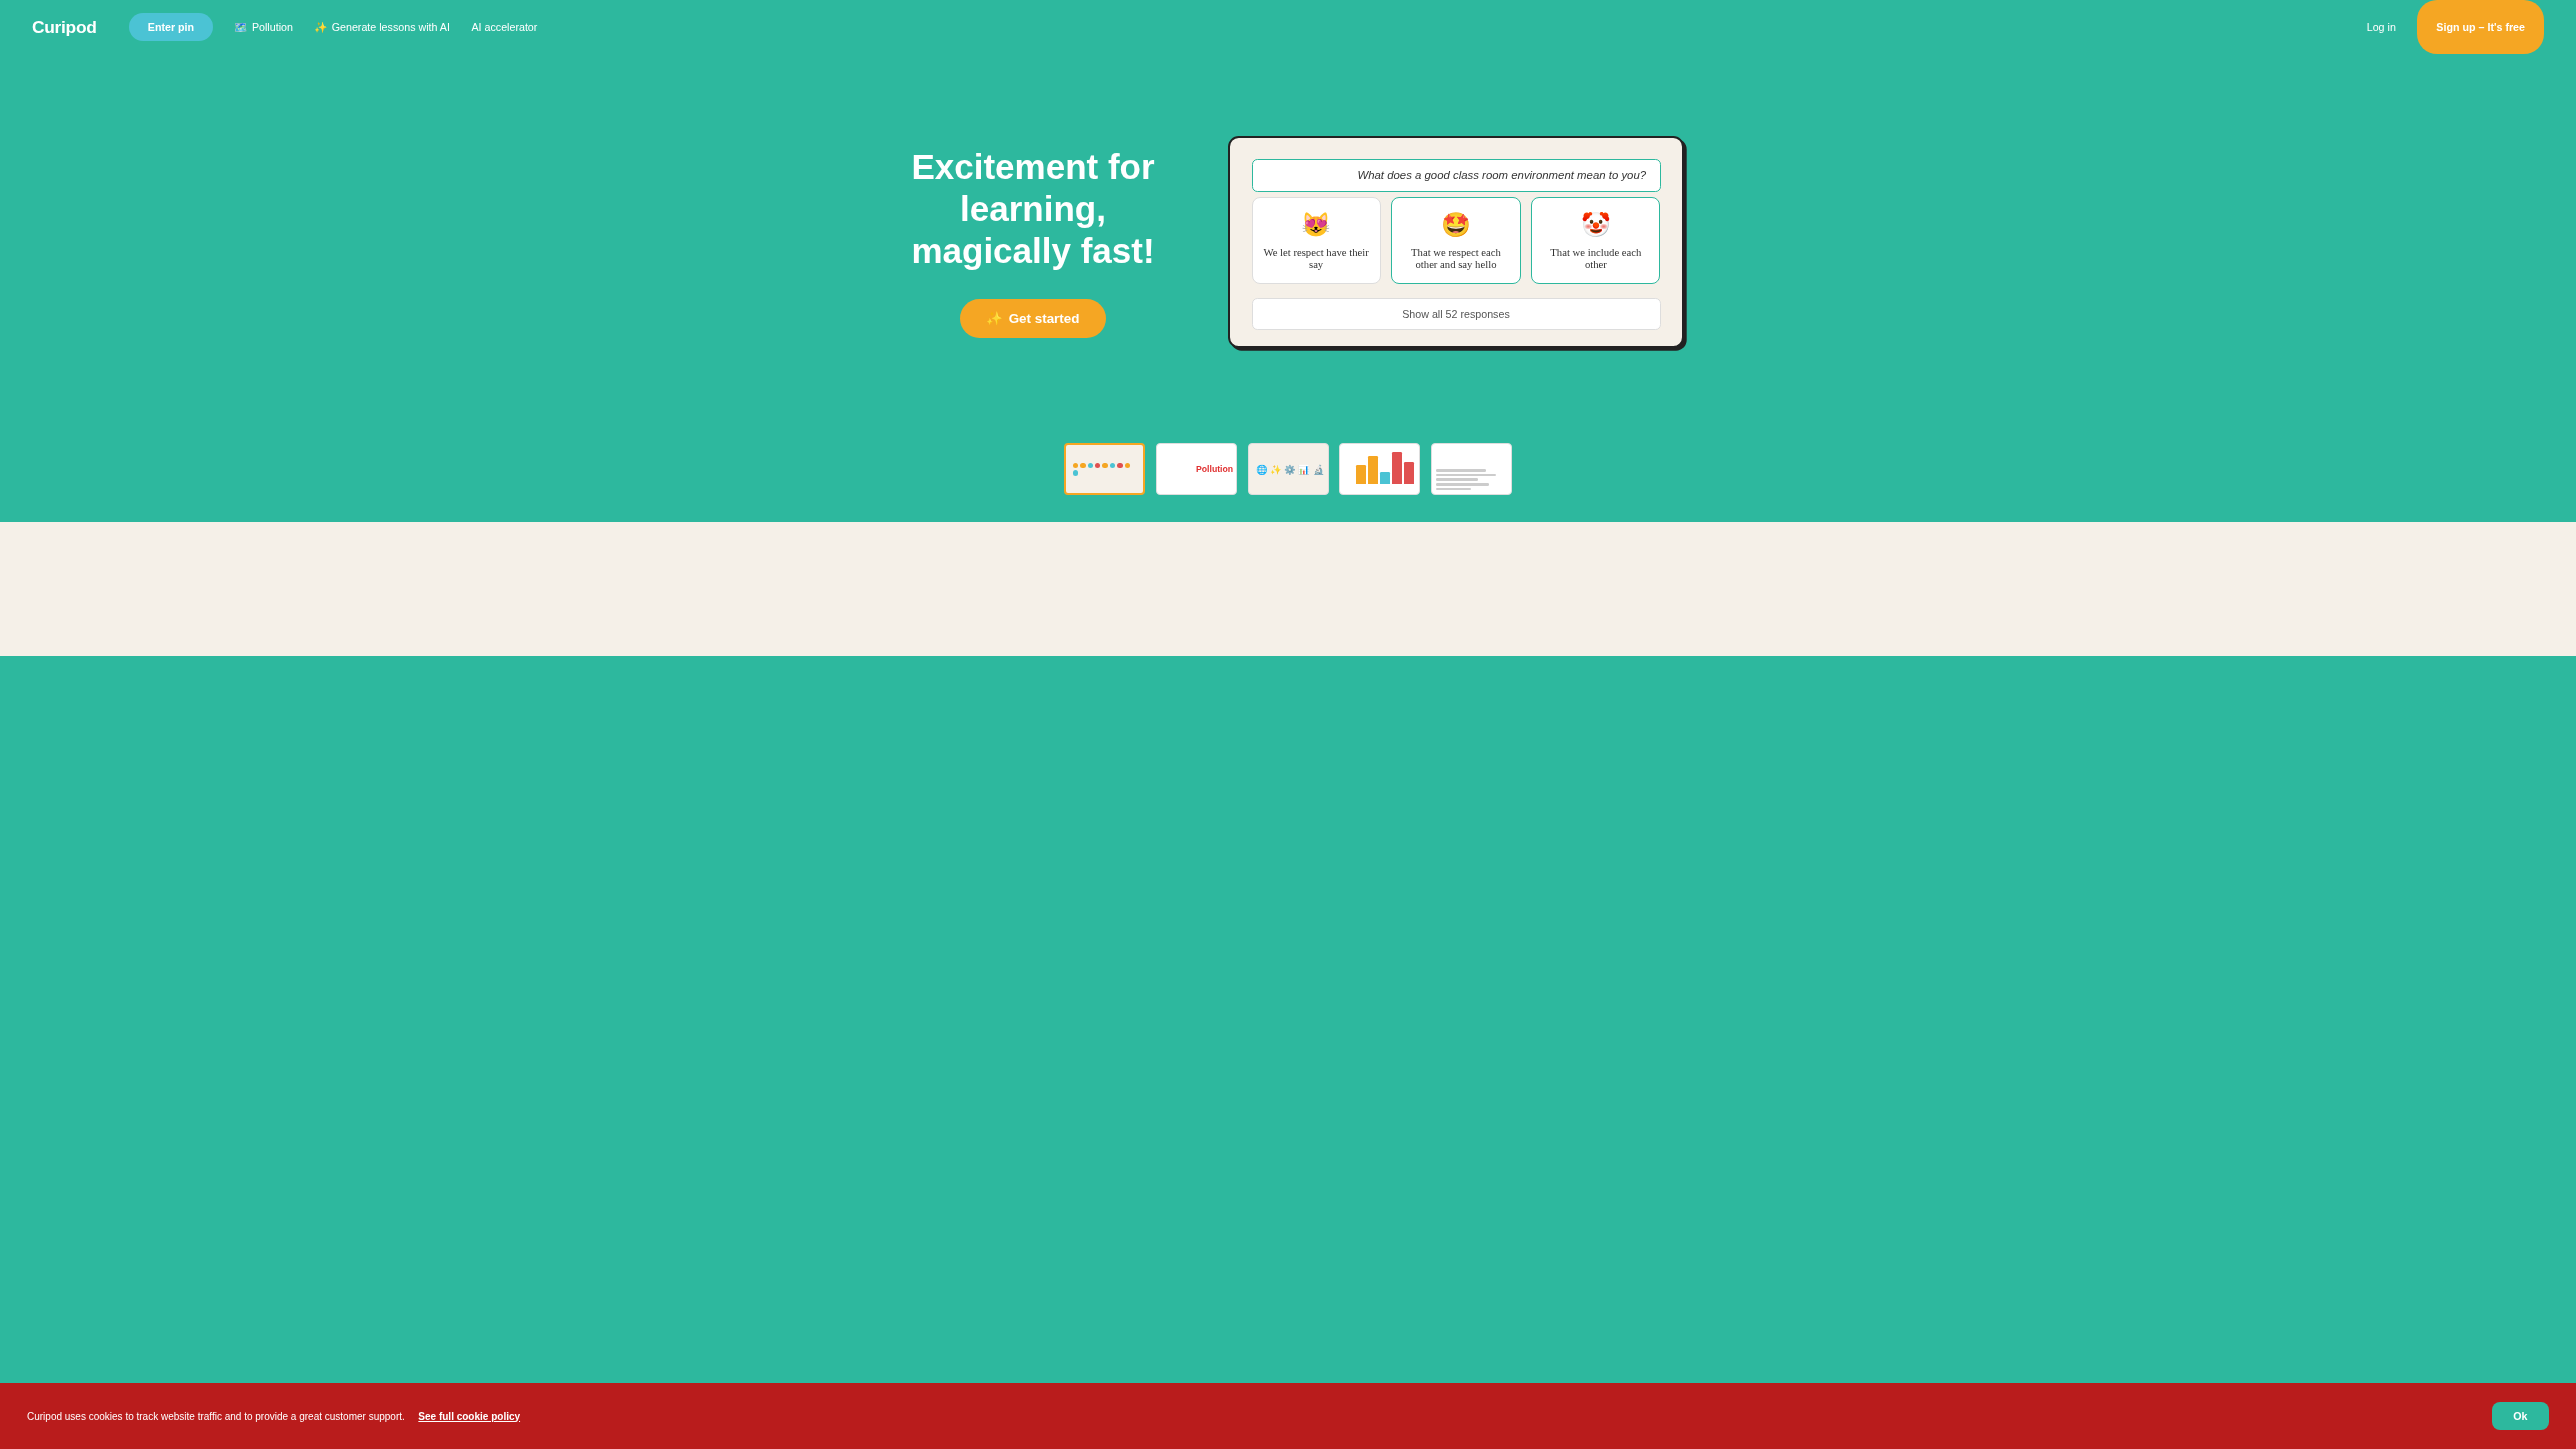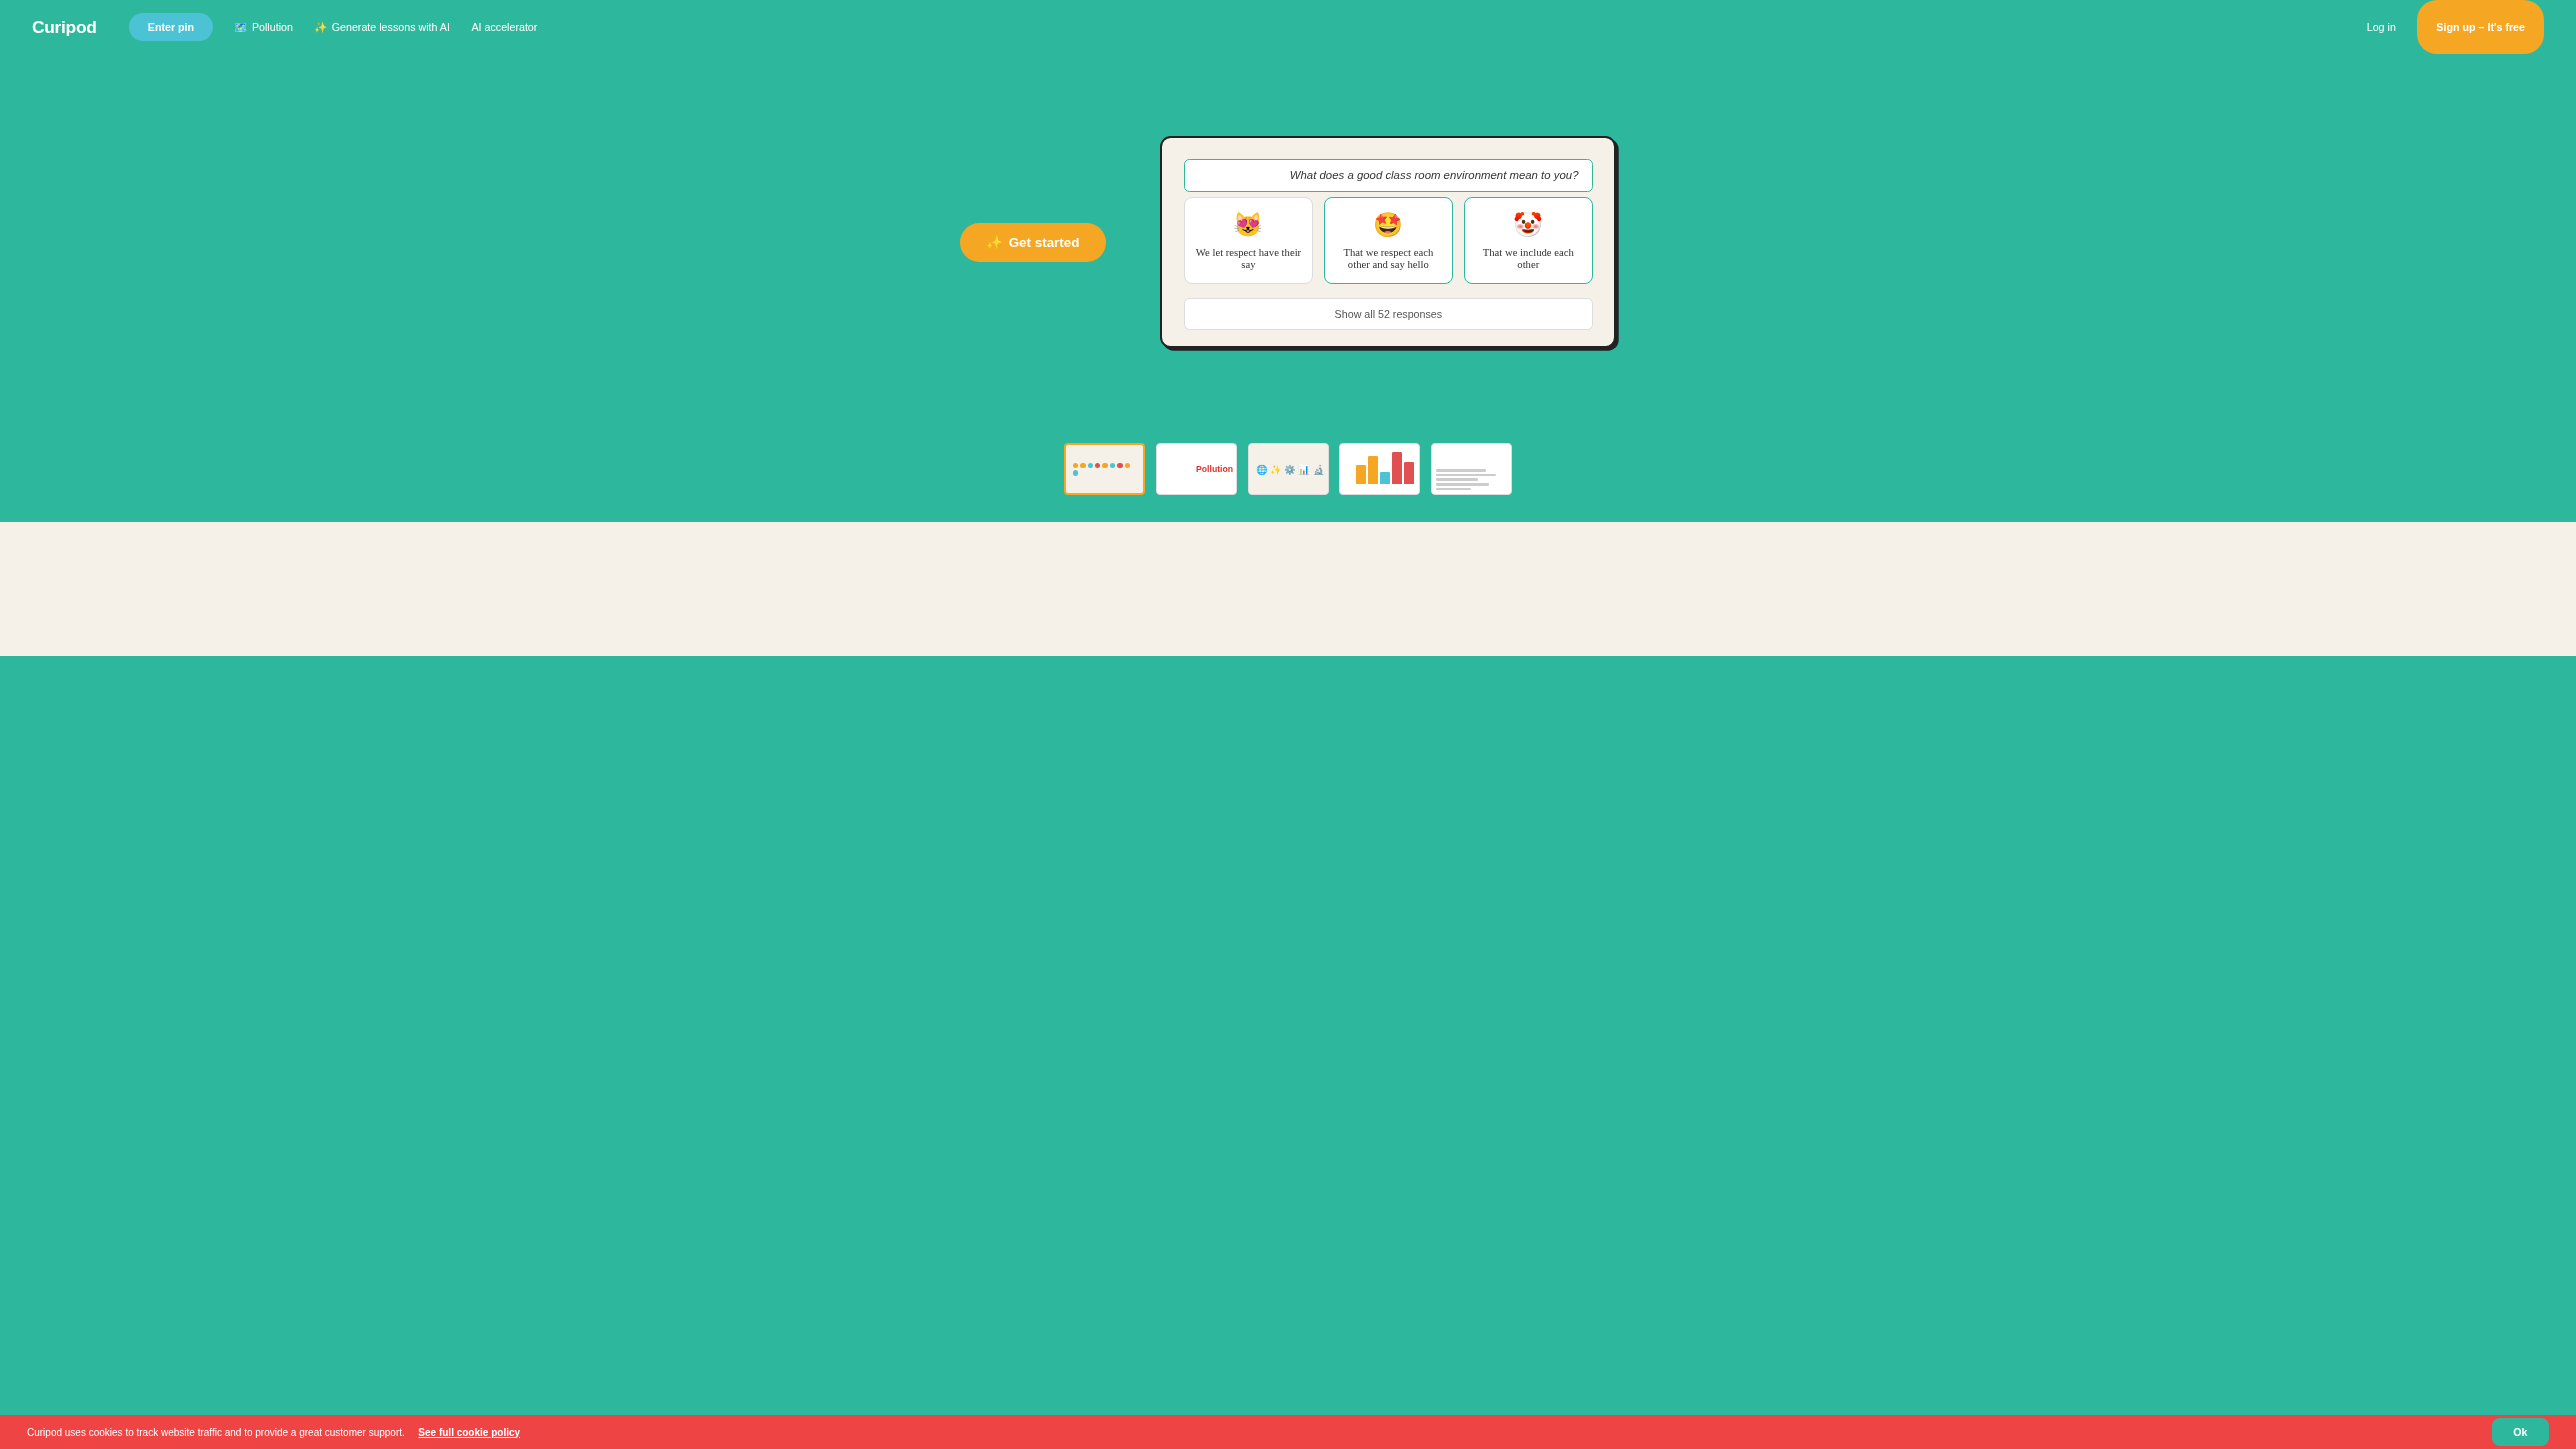--- a/index.html
+++ b/index.html
@@ -220,26 +220,26 @@
       padding: 54px 54px;
       min-height: 134px;
     }
 
     
     .cookie-banner {
       position: fixed;
       bottom: 0;
       left: 0;
       right: 0;
-      background: #ef4444;
+      background: #b91c1c;
       color: white;
       display: flex;
       align-items: center;
       justify-content: space-between;
-      padding: 3px 27px;
+      padding: 19px 27px;
       font-size: 10px;
       z-index: 1000;
     }
     .cookie-text {
       display: flex;
       align-items: center;
       gap: 5.4px;
     }
     .cookie-link {
       color: white;
@@ -296,20 +296,21 @@
     <span>AI accelerator</span>
   </a>
   <div class="nav-spacer"></div>
   <button class="btn-login">Log in</button>
   <button class="btn-signup">Sign up – It's free</button>
 </nav>
 
 <section class="hero">
 
   <div class="hero-left">
+    <h1 class="hero-title">Excitement for learning, magically fast!</h1>
     <button class="btn-get-started">
       <span>✨</span>
       <span>Get started</span>
     </button>
   </div>
 
   <div class="hero-right">
     <div class="slide-card">
       <div class="slide-question-bar">What does a good class room environment mean to you?</div>
       <div class="response-cards">

